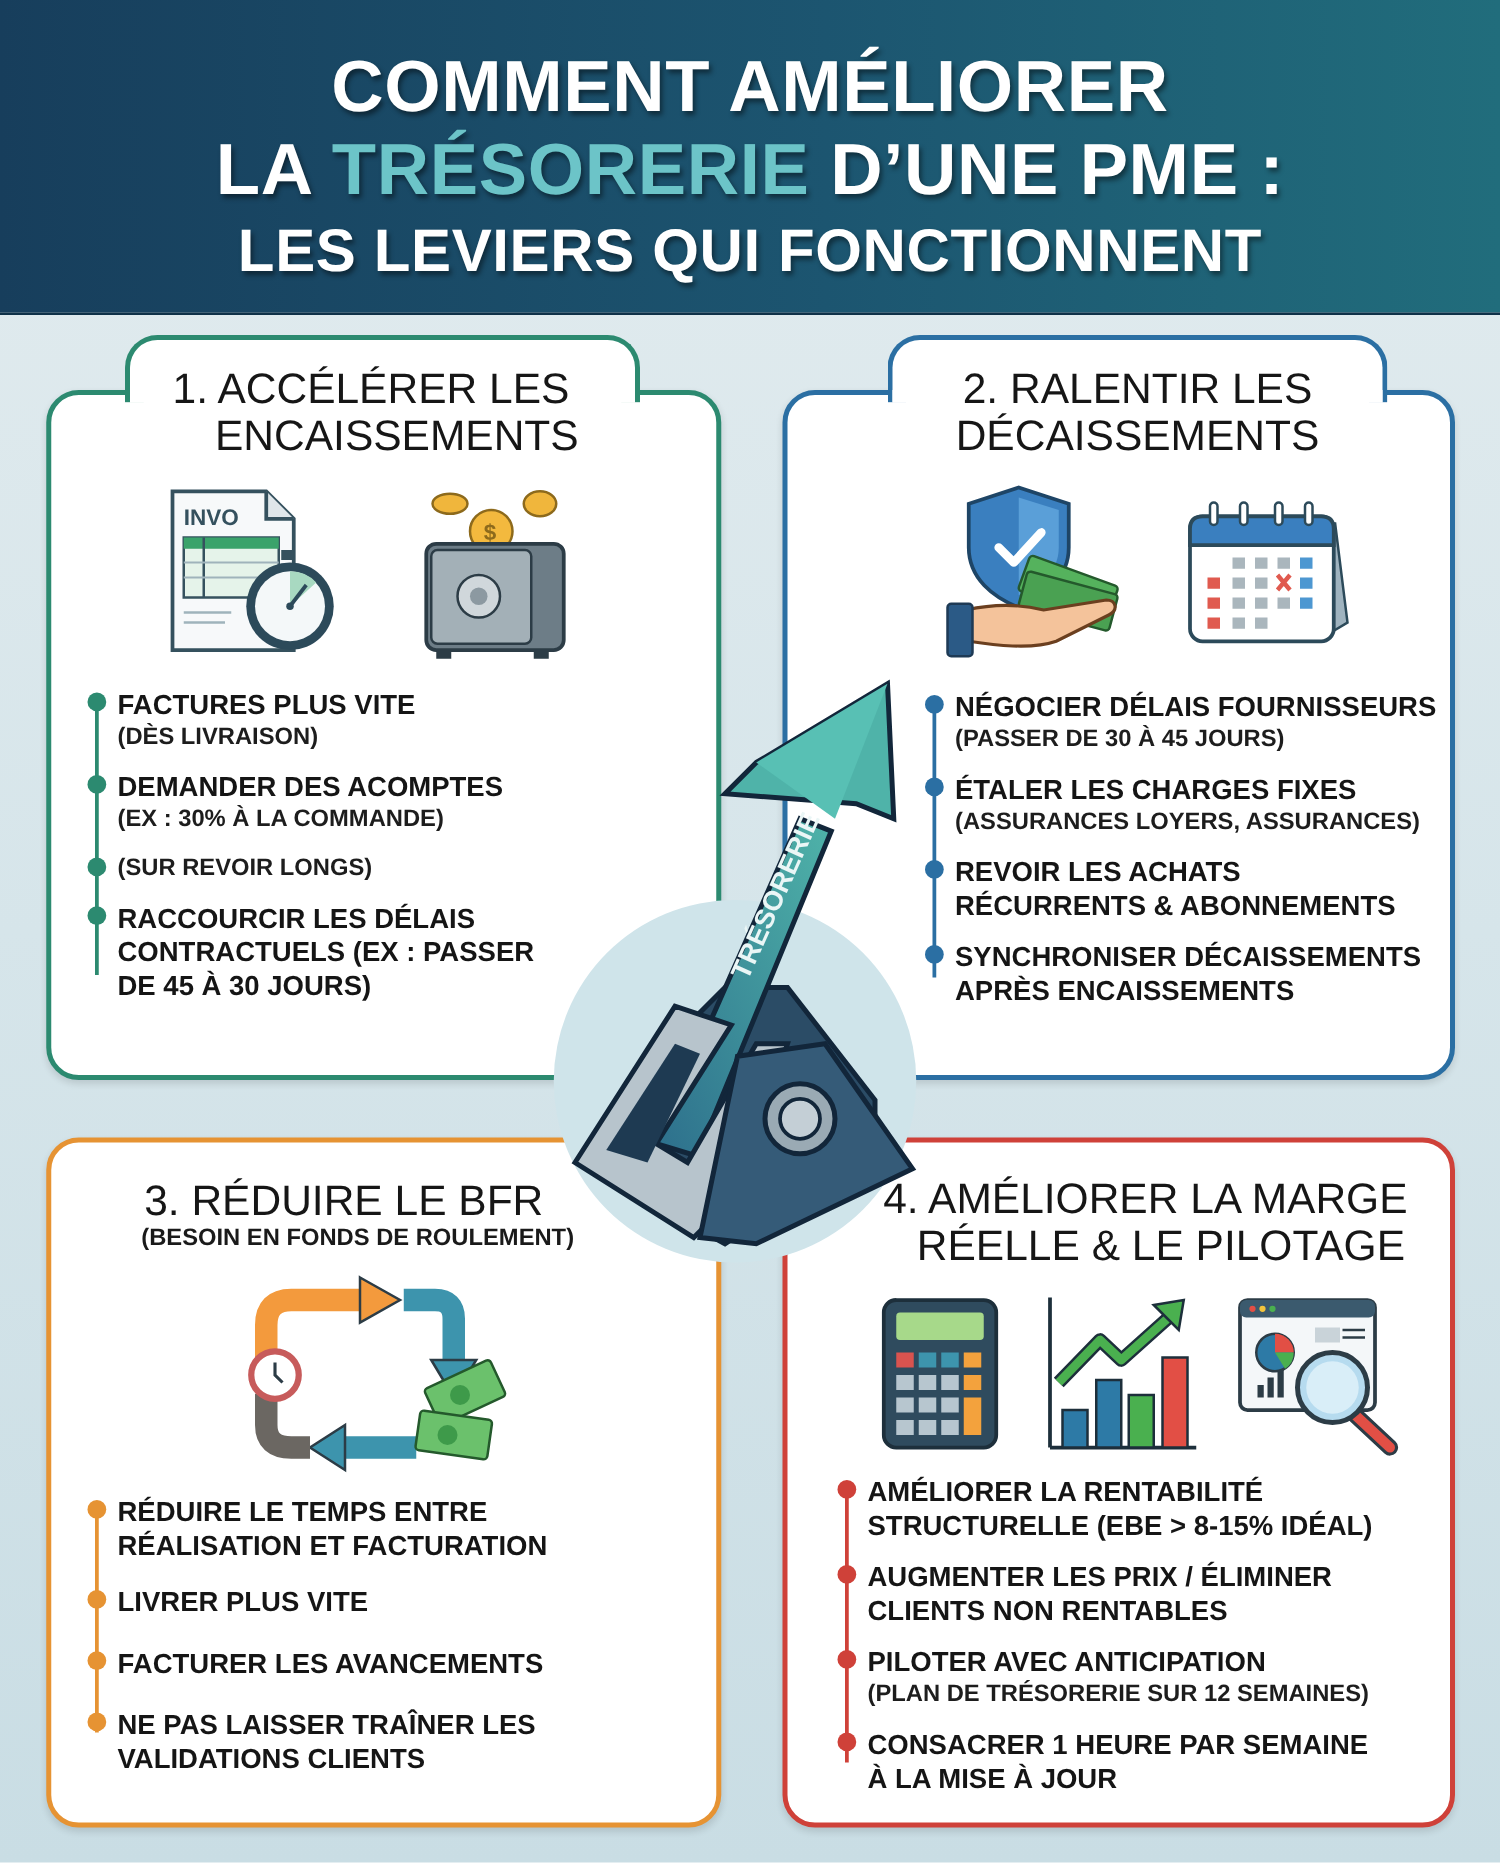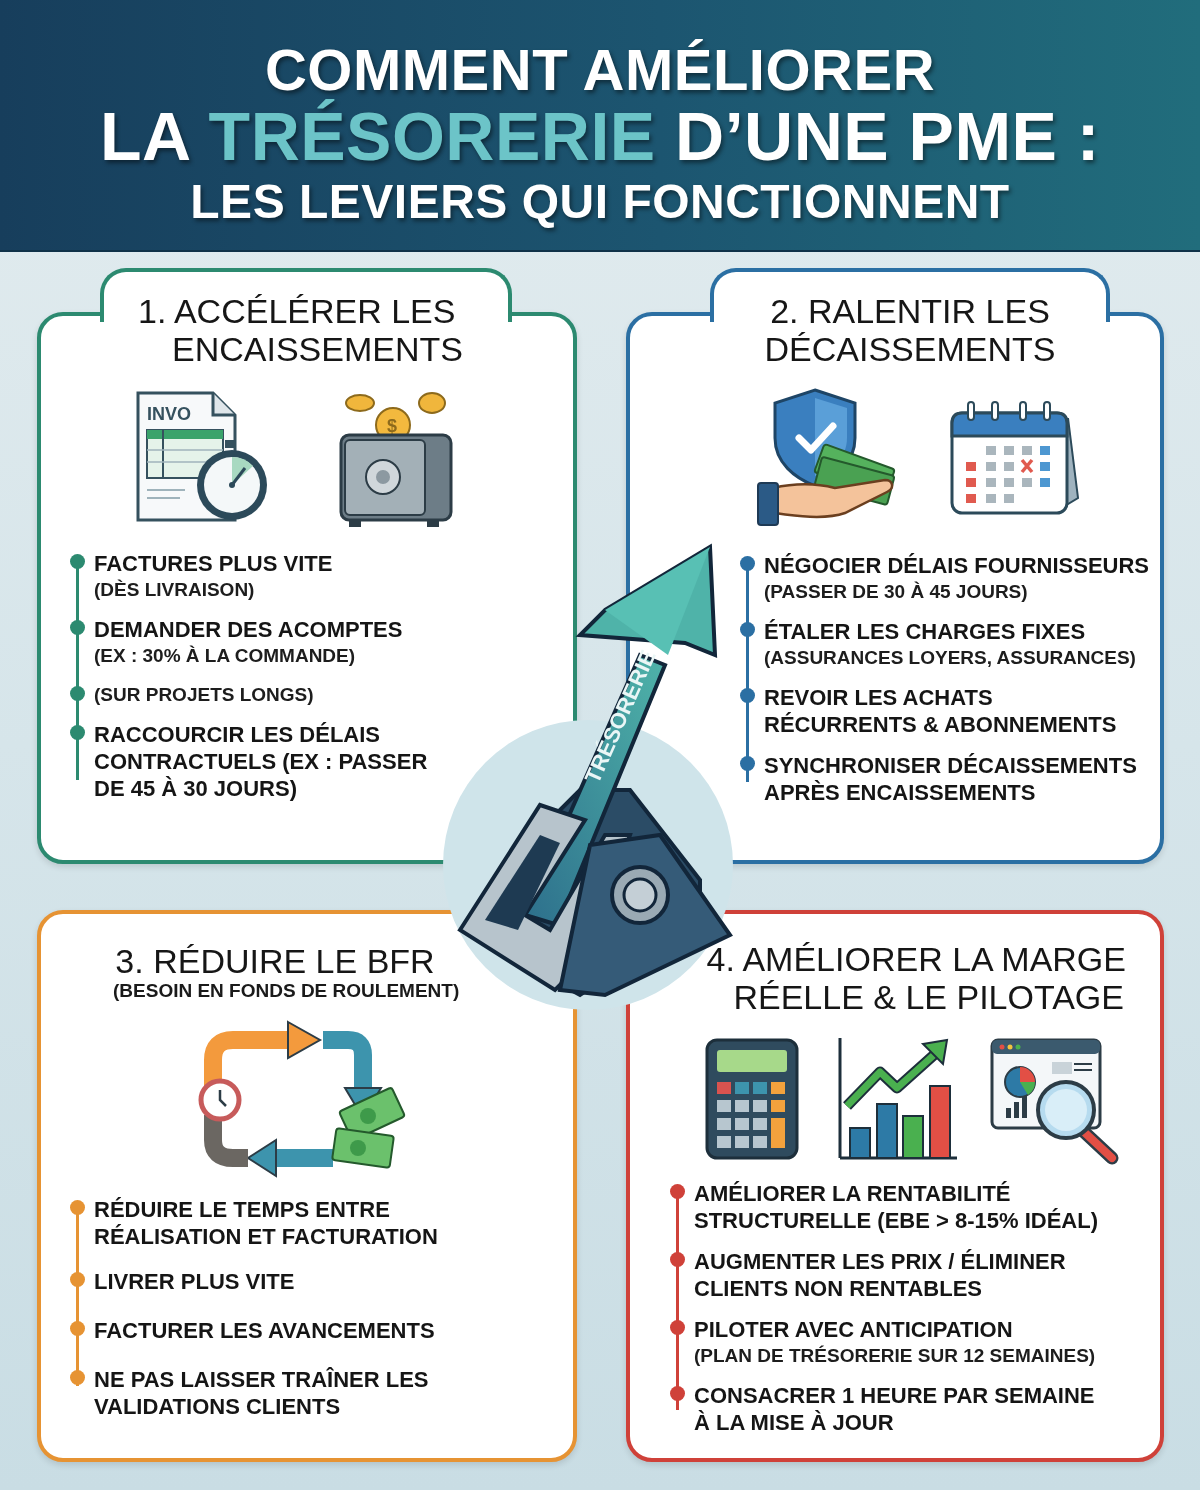--- a/index.html
+++ b/index.html
@@ -15,21 +15,21 @@
     background: linear-gradient(90deg, #173e5c 0%, #1c5570 55%, #216d7c 100%);
     text-align: center;
     border-bottom: 2px solid #0f3148;
   }
   .header .line {
     display: block; color: #fff; font-weight: 700;
     text-shadow: 2px 3px 4px rgba(0,0,0,0.45);
     letter-spacing: 0.5px;
   }
   .header .l1 { font-size: 58px; padding-top: 38px; line-height: 64px; }
-  .header .l2 { font-size: 68px; line-height: 68px; }
+  .header .l2 { font-size: 58px; line-height: 68px; }
   .header .l3 { font-size: 48px; line-height: 64px; }
   .header .accent { color: #6cc4c8; }
 
   .card {
     position: absolute; background: #fff;
     border: 4px solid; border-radius: 26px;
     box-shadow: 0 3px 6px rgba(0,0,0,0.12);
   }
   .card-tab {
     position: absolute; background: #fff; border: 4px solid;
@@ -138,21 +138,21 @@
       <span class="main">FACTURES PLUS VITE</span>
       <span class="sub">(DÈS LIVRAISON)</span>
     </div>
   <div class="bullet">
       <span class="dot" style="background:#2c8a70;"></span>
       <span class="main">DEMANDER DES ACOMPTES</span>
       <span class="sub">(EX : 30% À LA COMMANDE)</span>
     </div>
   <div class="bullet">
       <span class="dot" style="background:#2c8a70;"></span>
-      <span class="sub">(SUR PROJETS LONGS)</span>
+      <span class="sub">(SUR REVOIR LONGS)</span>
     </div>
   <div class="bullet">
       <span class="dot" style="background:#2c8a70;"></span>
       <span class="main">RACCOURCIR LES DÉLAIS</span>
       <span class="main">CONTRACTUELS (EX : PASSER</span>
       <span class="main">DE 45 À 30 JOURS)</span>
     </div>
 </div>
 
 <div class="card c2"></div>

